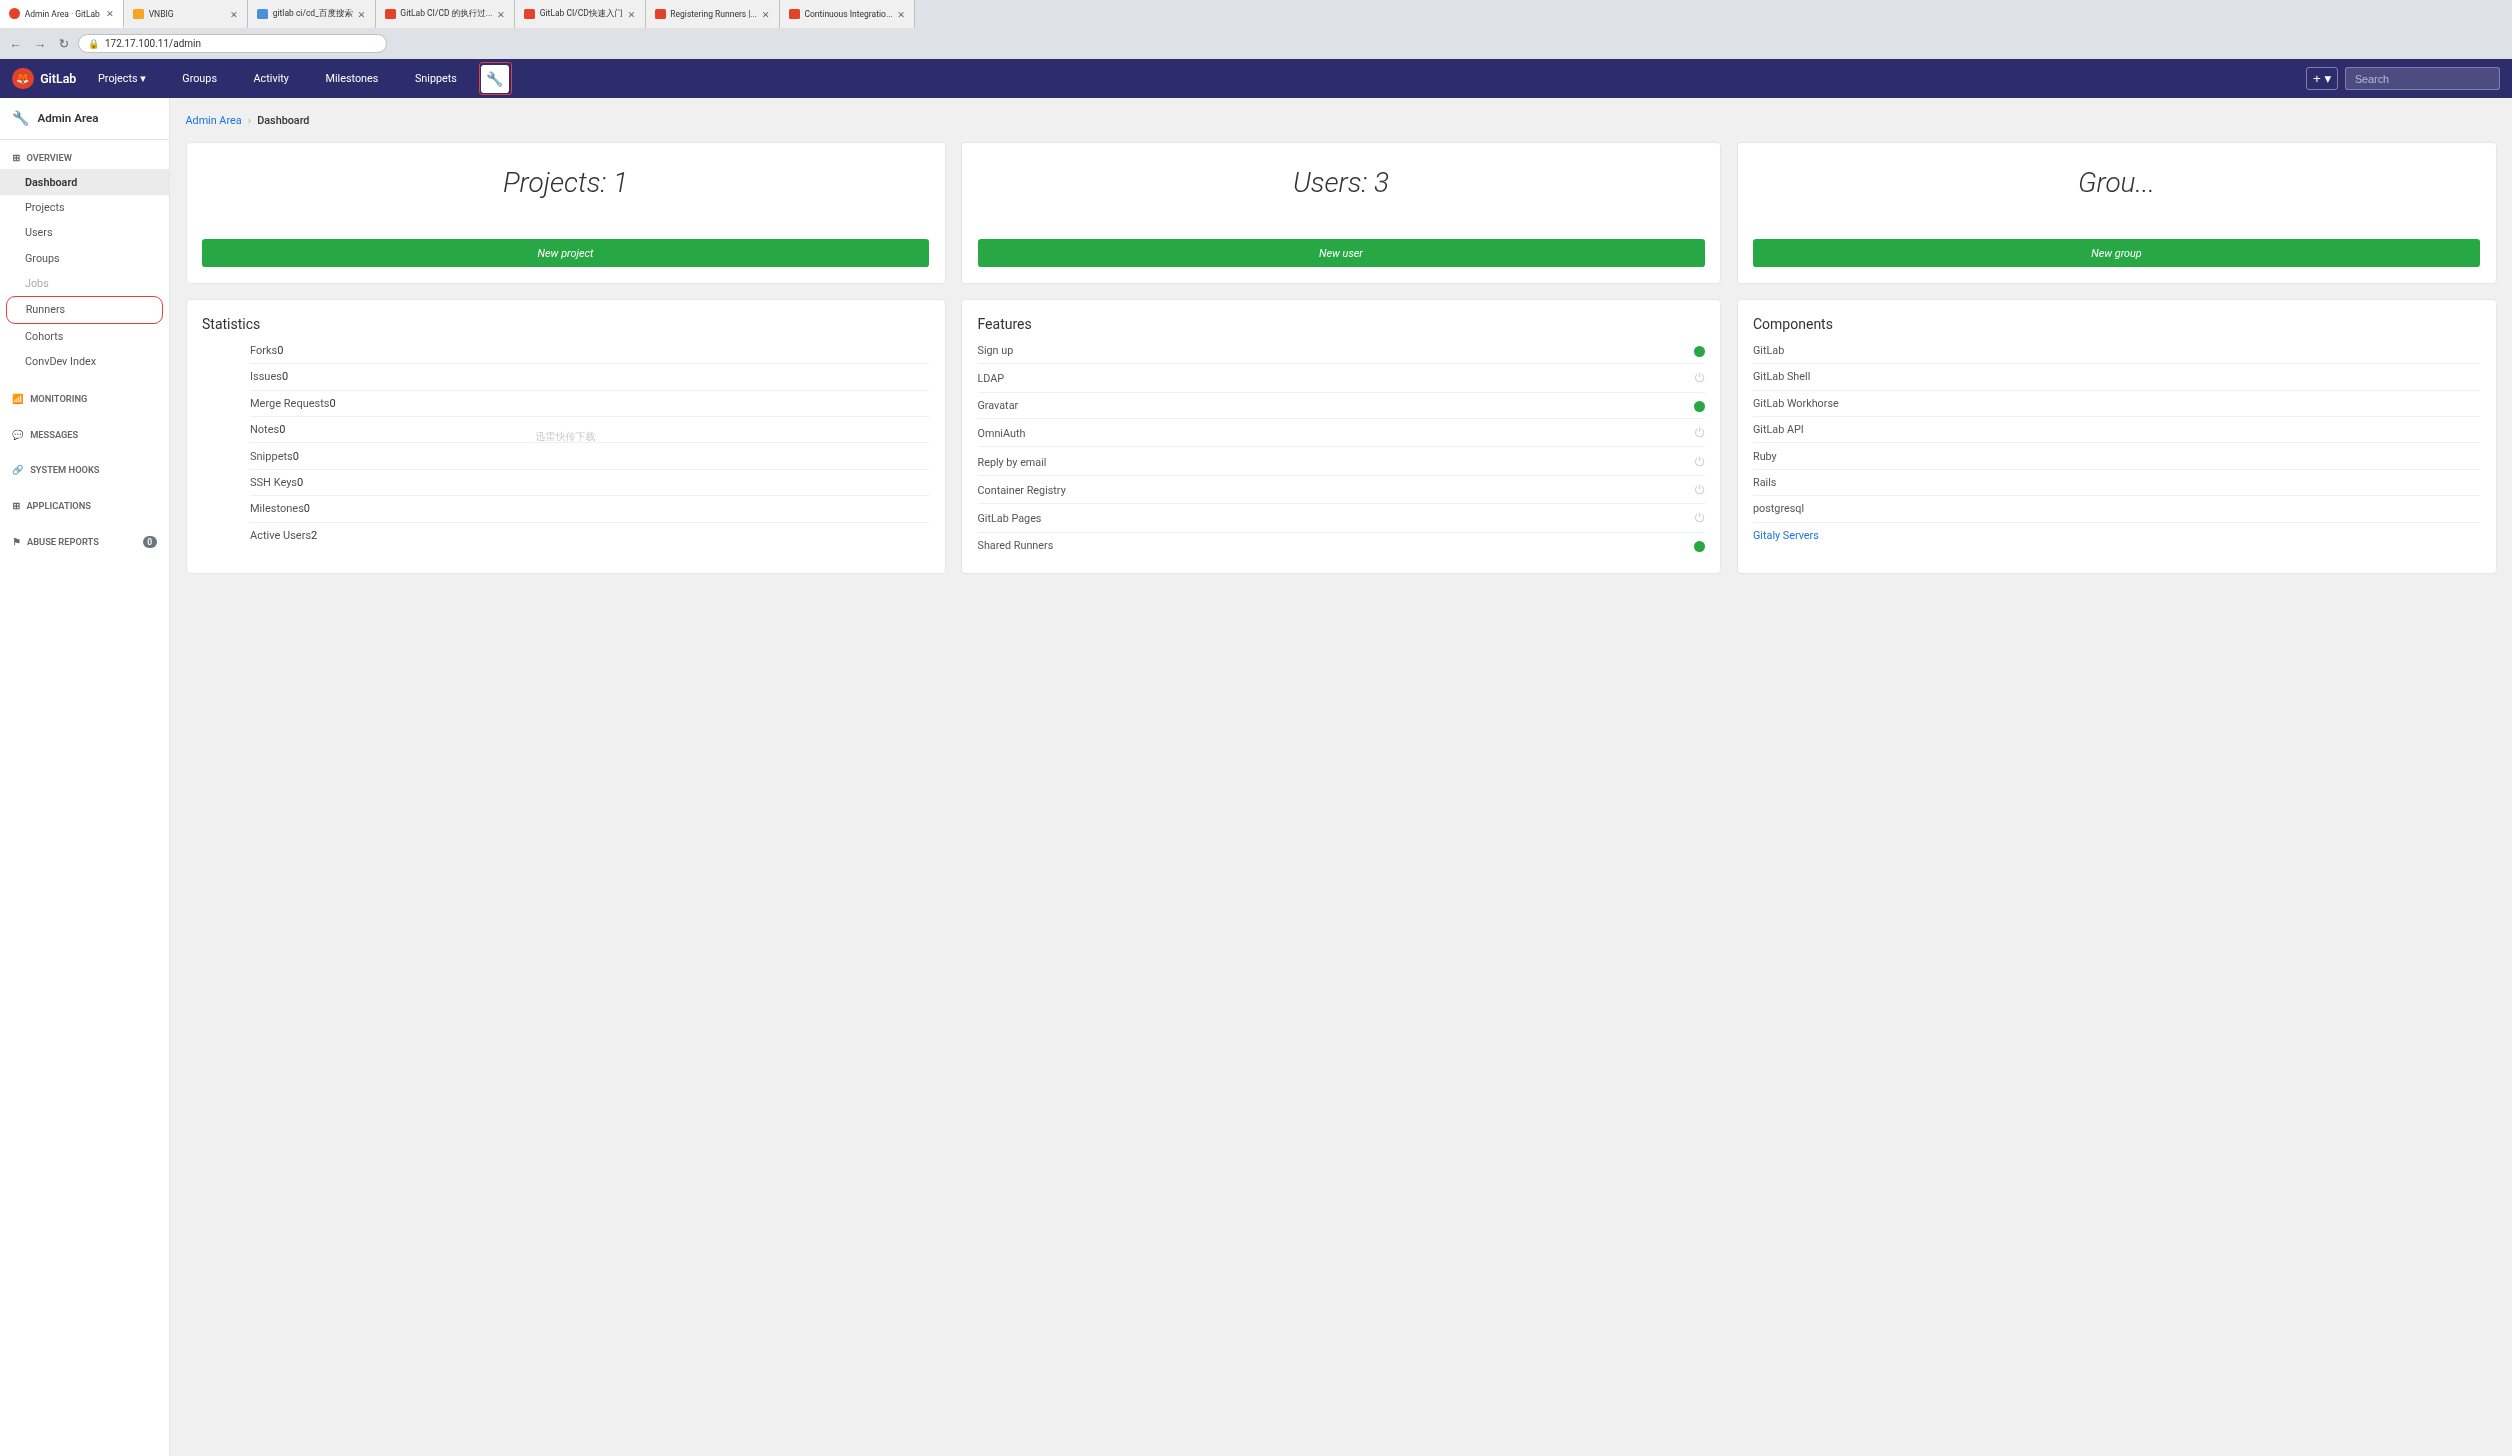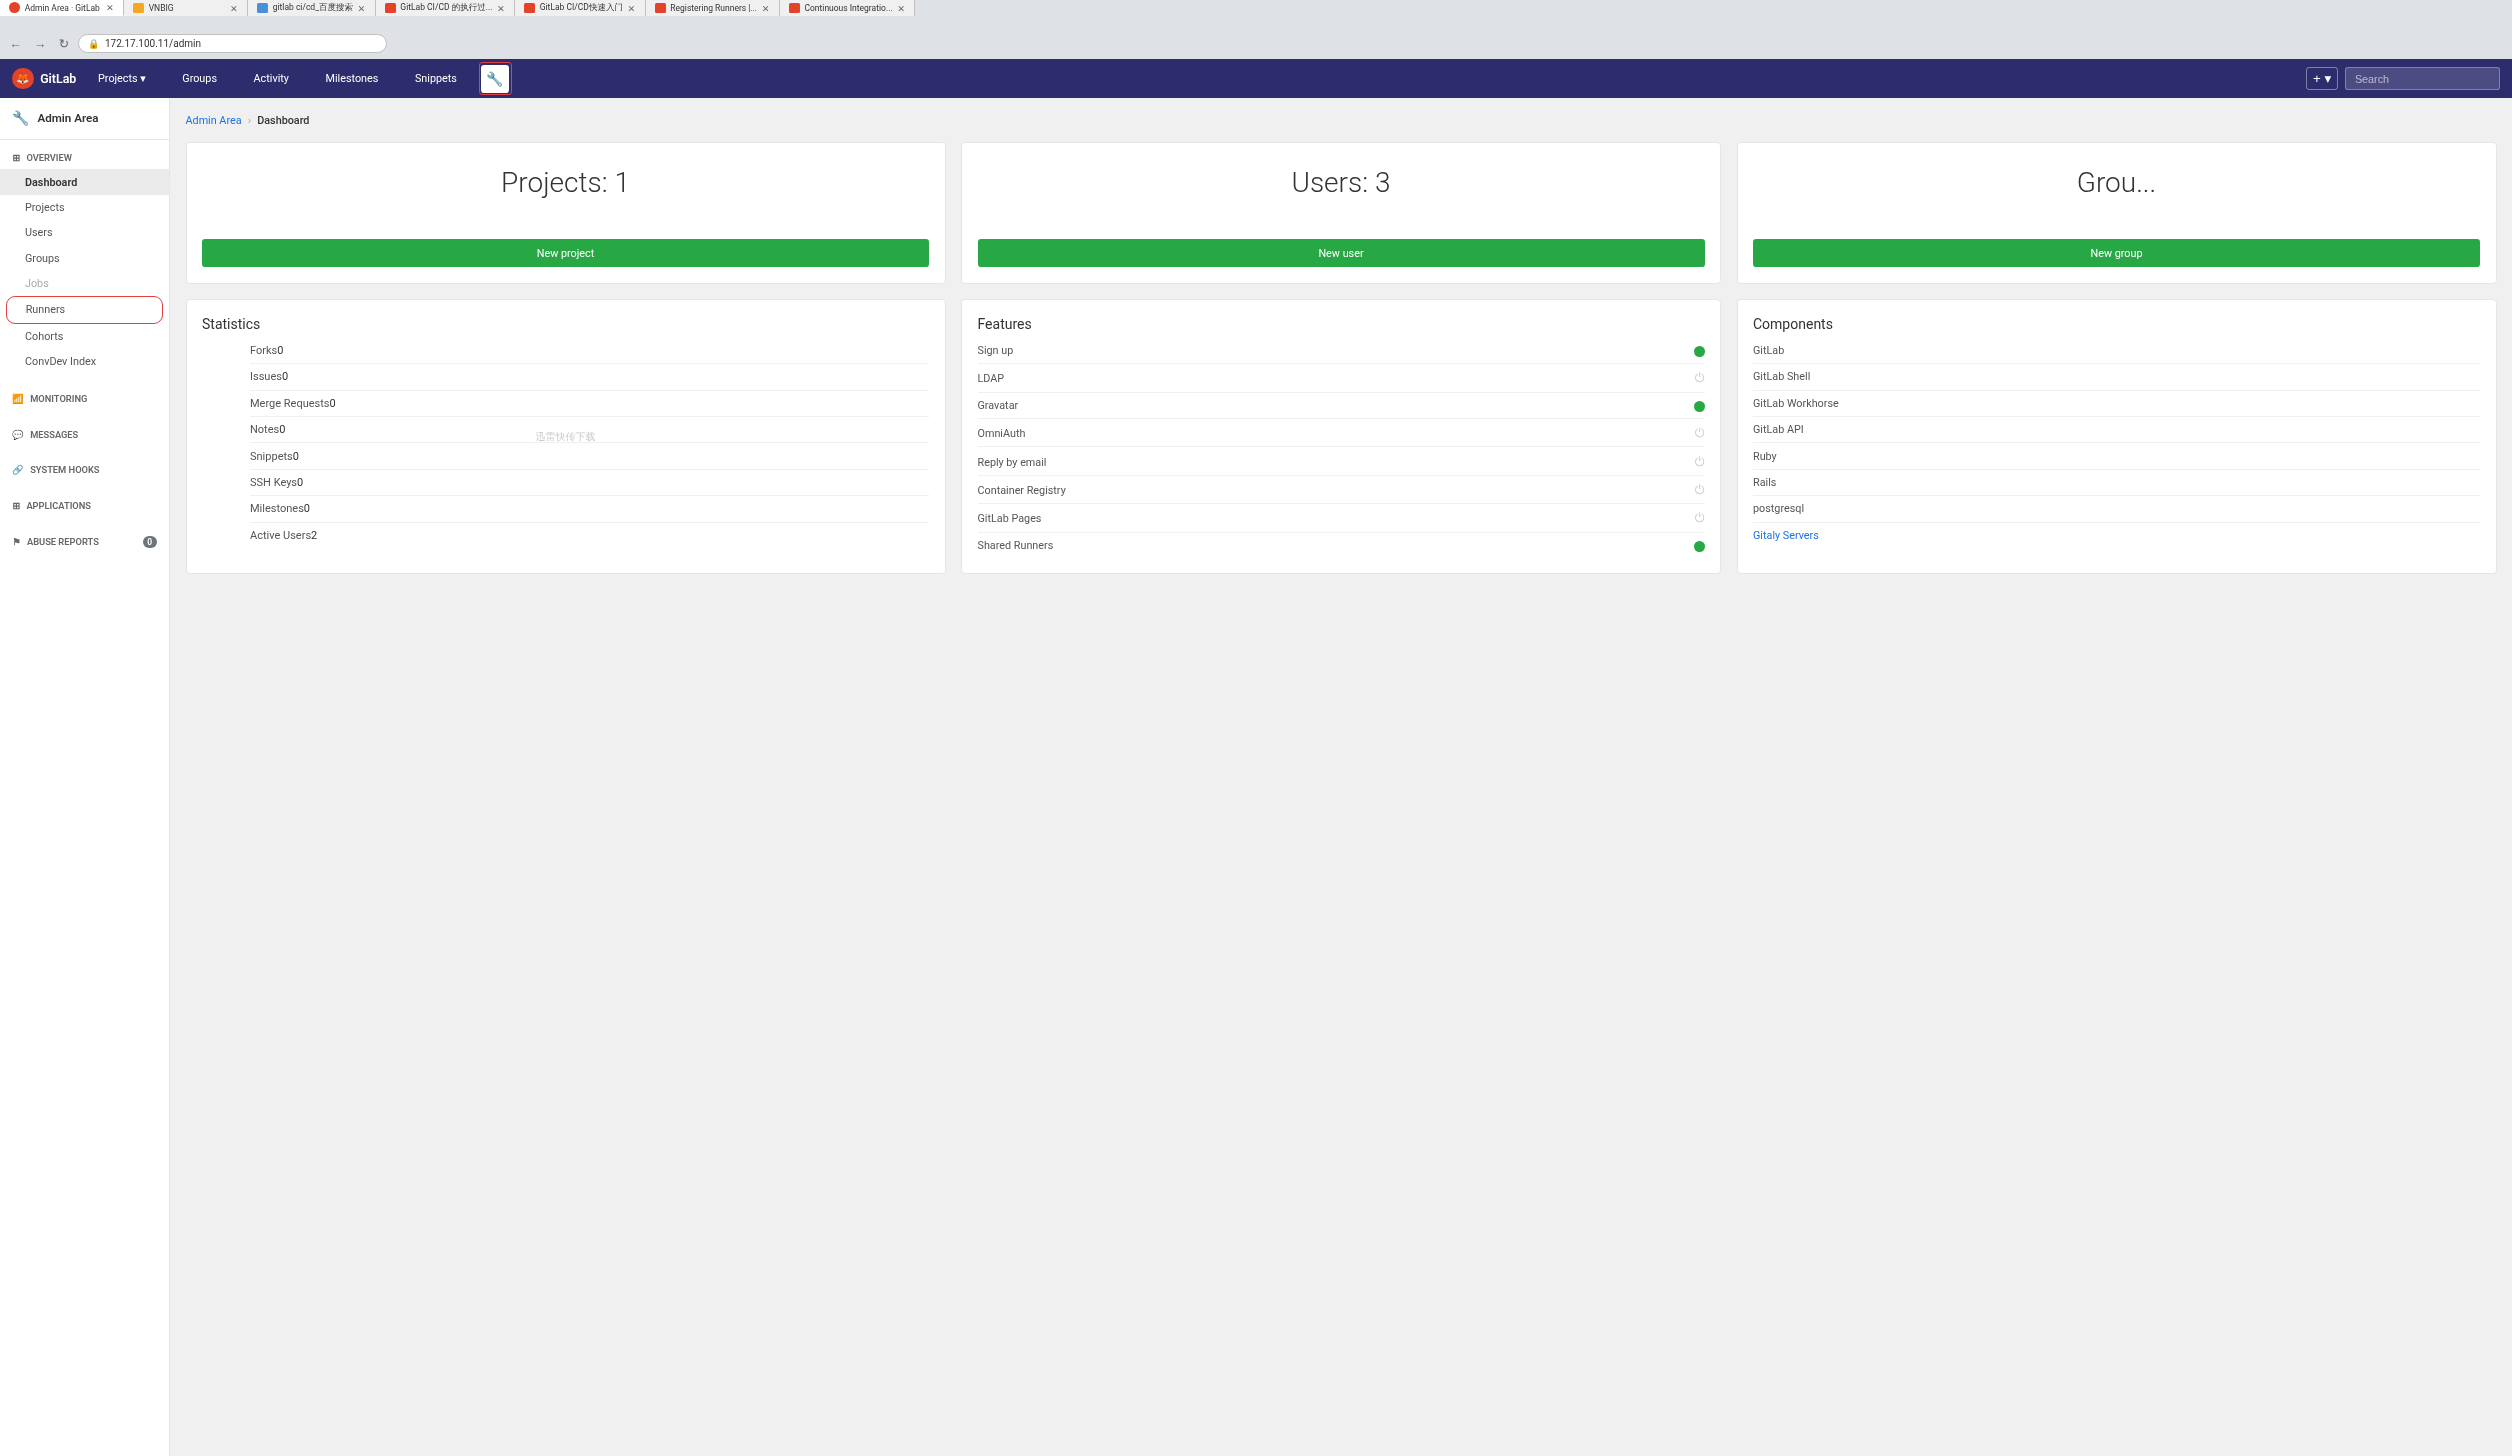--- a/index.html
+++ b/index.html
@@ -1,21 +1,21 @@
 <!DOCTYPE html>
 <html style="font-size:12.4px"><head>
   <meta charset="utf-8">
   <style>
     * { box-sizing: border-box; margin: 0; padding: 0; }
     body { font-family: -apple-system, BlinkMacSystemFont, 'Segoe UI', Roboto, sans-serif; background: #f0f0f0; font-size: 10.8px; color: #333; }
 
     
     .browser-chrome { background: #dee1e6; padding: 0; }
     .tab-bar { display: flex; align-items: stretch; background: #dee1e6; height: 28px; }
-    .tab { display: flex; align-items: center; padding: 0 9.3px; font-size: 9.3px; border-right: 0.8px solid #c0c0c0; background: #f0f0f0; min-width: 124px; max-width: 155px; gap: 4.6px; height: 16px; cursor: pointer; }
+    .tab { display: flex; align-items: center; padding: 0 9.3px; font-size: 9.3px; border-right: 0.8px solid #c0c0c0; background: #f0f0f0; min-width: 124px; max-width: 155px; gap: 4.6px; height: 28px; cursor: pointer; }
     .tab.active { background: #fff; border-bottom: 1.5px solid #fff; }
     .tab-favicon { width: 10.8px; height: 10.8px; border-radius: 1.5px; flex-shrink: 0; }
     .tab-favicon.gitlab { background: #e24329; border-radius: 50%; }
     .tab-favicon.orange { background: #f5a623; border-radius: 1.5px; }
     .tab-favicon.blue { background: #4a90d9; border-radius: 1.5px; }
     .tab-favicon.red { background: #e24329; border-radius: 1.5px; }
     .tab-title { flex: 1; overflow: hidden; text-overflow: ellipsis; white-space: nowrap; font-size: 8.5px; }
     .tab-close { font-size: 9.3px; color: #666; cursor: pointer; }
     .address-bar { display: flex; align-items: center; padding: 3.1px 6.2px; background: #dee1e6; gap: 6.2px; height: 31px; }
     .nav-btn { background: none; border: none; cursor: pointer; color: #666; font-size: 12.4px; padding: 3.1px; }
@@ -54,21 +54,21 @@
 
     
     .main-content { flex: 1; padding: 15.5px; overflow-x: hidden; }
     .breadcrumb { display: flex; align-items: center; gap: 6.2px; margin-bottom: 15.5px; font-size: 10.8px; color: #555; }
     .breadcrumb a { color: #1a73e8; text-decoration: none; }
     .breadcrumb-sep { color: #aaa; }
     .breadcrumb-current { color: #333; font-weight: 500; }
 
     
     .cards-row { display: flex; gap: 15.5px; margin-bottom: 15.5px; }
-    .stat-card { flex: 1; background: #fff; border: 0.8px solid #e5e5e5; border-radius: 4.6px; padding: 23px 15.5px 15.5px; }
+    .stat-card { flex: 1; background: #fff; border: 0.8px solid #e5e5e5; border-radius: 4.6px; padding: 23px 15.5px 15.5px; font-style: italic; }
     .stat-card-number { font-size: 28px; font-weight: 300; text-align: center; color: #333; margin-bottom: 15.5px; }
     .stat-card-btn { display: block; width: 100%; padding: 7.7px; background: #28a745; color: #fff; border: none; border-radius: 3.1px; font-size: 10.8px; cursor: pointer; text-align: center; text-decoration: none; margin-top: 40px; }
 
     
     .bottom-row { display: flex; gap: 15.5px; }
     .bottom-card { flex: 1; background: #fff; border: 0.8px solid #e5e5e5; border-radius: 4.6px; padding: 15.5px; }
     .bottom-card-title { font-size: 14px; font-weight: 400; color: #333; margin-bottom: 6px; }
 
     
     .stat-row { display: flex; padding: 6.2px 0; border-bottom: 0.8px solid #f0f0f0; font-size: 11px; color: #555; margin-left: 48px; }

